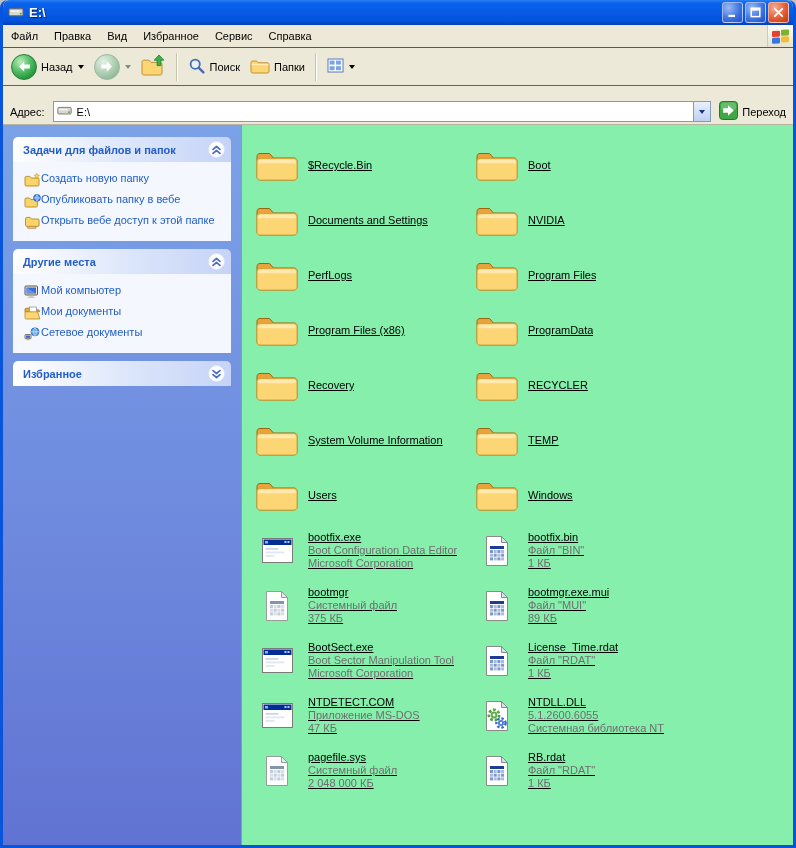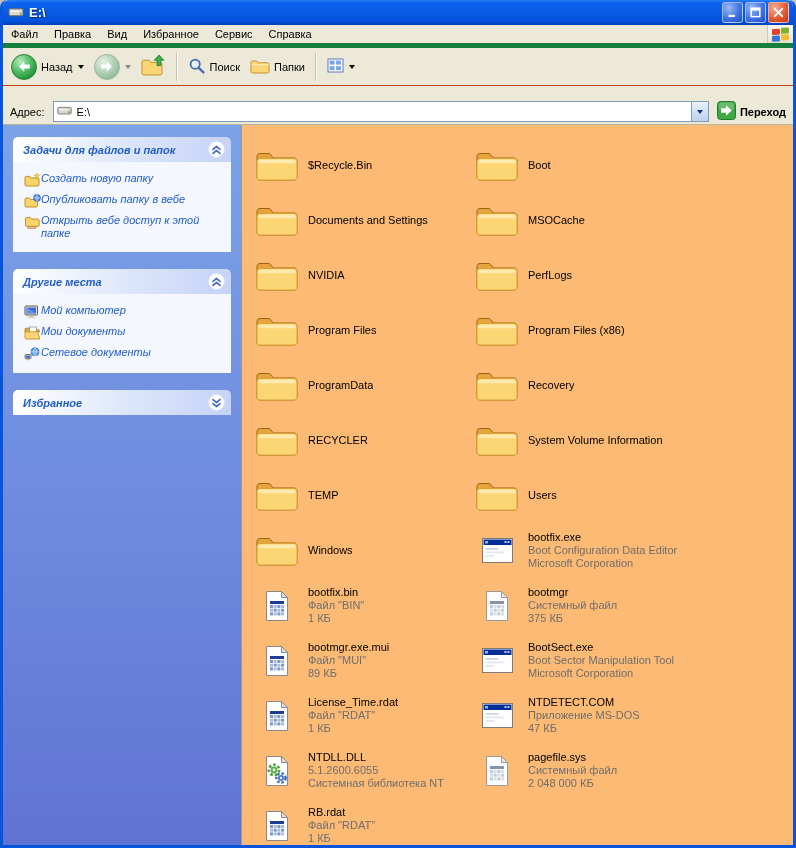--- a/index.html
+++ b/index.html
@@ -27,21 +27,21 @@
     width:21px; height:21px; border-radius:3px;
     border:1px solid rgba(255,255,255,.55);
     display:flex; align-items:center; justify-content:center;
   }
   .wbtn.bluish { background:radial-gradient(circle at 30% 25%, #9ab9f5, #3b6fe0 60%, #1f4ecc); }
   .wbtn.reddish { background:radial-gradient(circle at 30% 25%, #f5ad97, #e1572f 60%, #bb3a13); }
 
   
   .menubar {
     height:23px; flex:0 0 23px; background:#ece9d8;
-    display:flex; align-items:stretch; border-bottom:5px solid #15803d;
+    display:flex; align-items:stretch; border-bottom:1px solid #15803d;
   }
   .menu-item { display:flex; align-items:center; padding:0 8px; color:#000; cursor:default; }
   .menu-spacer { flex:1; }
   .logo-box {
     width:26px; display:flex; align-items:center; justify-content:center;
     border-left:1px solid #cfcbb8; background:linear-gradient(180deg,#fdfdfa,#e6e2d0);
   }
 
   
   .toolbar {
@@ -77,54 +77,54 @@
     display:flex; align-items:center; gap:5px; padding-left:3px; overflow:hidden;
   }
   .addr-value { flex:1; }
   .combo-arrow {
     width:17px; height:19px; flex:0 0 17px;
     background:linear-gradient(180deg,#eaf1fc,#bcd1f0);
     border-left:1px solid #7f9db9;
     display:flex; align-items:center; justify-content:center;
   }
   .combo-arrow i { width:0; height:0; border-left:3.5px solid transparent; border-right:3.5px solid transparent; border-top:4px solid #1c3280; }
-  .go-wrap { display:flex; align-items:center; gap:4px; padding:0 4px;font-weight:bold; }
+  .go-wrap { display:flex; align-items:center; gap:4px; padding:0 4px; }
 
   
   .content { flex:1; display:flex; overflow:hidden; background:#fff; }
 
   .taskpane {
     width:239px; flex:0 0 239px;
     background:linear-gradient(180deg,#7ba2e7 0%,#6e8ade 55%,#6173d2 100%);
     padding:12px 10px; overflow:hidden;
     border-right:1px solid #9c9a8c;
   }
-  .panel { margin-bottom:17px;font-style:italic; }
+  .panel { margin-bottom:8px; }
   .panel-header {
     height:25px;
     background:linear-gradient(90deg,#ffffff 0%,#dbe5fa 55%,#c6d3f7 100%);
     border-radius:5px 5px 0 0;
     display:flex; align-items:center; justify-content:space-between;
     padding:0 6px 0 10px;
     color:#215dc6; font-weight:bold; cursor:pointer;
   }
   .chev {
     width:17px; height:17px; border-radius:50%; background:#fff;
     border:1px solid #d9e2f8;
     display:flex; align-items:center; justify-content:center;
   }
   .panel-body { background:#f4f7fe; padding:7px 6px 9px 10px; }
   .task-item { display:flex; align-items:flex-start; gap:0; padding:3px 0; color:#215dc6; cursor:pointer; }
   .task-item .ti-icon { flex:0 0 18px; display:flex; justify-content:center; padding-top:1px; }
   .task-item .ti-label { line-height:13px; }
 
   .filearea {
-    flex:1; background:#fdba74; overflow:hidden;
+    flex:1; background:#86efac; overflow:hidden;
     display:grid; grid-template-columns:220px 220px; grid-auto-rows:55px;
-    align-content:start; padding:13px 0 0 10px;
+    align-content:start; padding:13px 0 0 10px;text-decoration:underline;
   }
   .tile { display:flex; align-items:center; gap:6px; padding-right:4px; overflow:hidden; cursor:default; }
   .tile-icon { flex:0 0 50px; display:flex; align-items:center; justify-content:center; }
   .tile-text { overflow:hidden; }
   .tile-name { color:#000; line-height:13px; }
   .tile-detail { color:#6e6e6e; line-height:13px; }
 </style>
 </head>
 <body>
 
@@ -410,32 +410,20 @@
         </div>
         <div class="tile">
           <span class="tile-icon">
             <svg width="44" height="34" viewBox="0 0 44 34">
               <path d="M2 7.5C2 5.8 3.3 4.5 5 4.5h9.5l4 4.5H39c1.7 0 3 1.3 3 3V28c0 1.7-1.3 3-3 3H5c-1.7 0-3-1.3-3-3Z" fill="#e8a33d" stroke="#99650f"></path>
               <path d="M2 12.5C2 10.8 3.3 9.5 5 9.5h34c1.7 0 3 1.3 3 3V28c0 1.7-1.3 3-3 3H5c-1.7 0-3-1.3-3-3Z" fill="#fcd575" stroke="#dca338"></path>
               <path d="M3.2 13c0-1.4 1.1-2.5 2.5-2.5h32.6c1.4 0 2.5 1.1 2.5 2.5v1.2H3.2Z" fill="#fee9ae"></path>
             </svg>
           </span>
           <div class="tile-text">
-            <div class="tile-name">MSOCache</div>
-          </div>
-        </div>
-        <div class="tile">
-          <span class="tile-icon">
-            <svg width="44" height="34" viewBox="0 0 44 34">
-              <path d="M2 7.5C2 5.8 3.3 4.5 5 4.5h9.5l4 4.5H39c1.7 0 3 1.3 3 3V28c0 1.7-1.3 3-3 3H5c-1.7 0-3-1.3-3-3Z" fill="#e8a33d" stroke="#99650f"></path>
-              <path d="M2 12.5C2 10.8 3.3 9.5 5 9.5h34c1.7 0 3 1.3 3 3V28c0 1.7-1.3 3-3 3H5c-1.7 0-3-1.3-3-3Z" fill="#fcd575" stroke="#dca338"></path>
-              <path d="M3.2 13c0-1.4 1.1-2.5 2.5-2.5h32.6c1.4 0 2.5 1.1 2.5 2.5v1.2H3.2Z" fill="#fee9ae"></path>
-            </svg>
-          </span>
-          <div class="tile-text">
             <div class="tile-name">NVIDIA</div>
           </div>
         </div>
         <div class="tile">
           <span class="tile-icon">
             <svg width="44" height="34" viewBox="0 0 44 34">
               <path d="M2 7.5C2 5.8 3.3 4.5 5 4.5h9.5l4 4.5H39c1.7 0 3 1.3 3 3V28c0 1.7-1.3 3-3 3H5c-1.7 0-3-1.3-3-3Z" fill="#e8a33d" stroke="#99650f"></path>
               <path d="M2 12.5C2 10.8 3.3 9.5 5 9.5h34c1.7 0 3 1.3 3 3V28c0 1.7-1.3 3-3 3H5c-1.7 0-3-1.3-3-3Z" fill="#fcd575" stroke="#dca338"></path>
               <path d="M3.2 13c0-1.4 1.1-2.5 2.5-2.5h32.6c1.4 0 2.5 1.1 2.5 2.5v1.2H3.2Z" fill="#fee9ae"></path>
             </svg>

